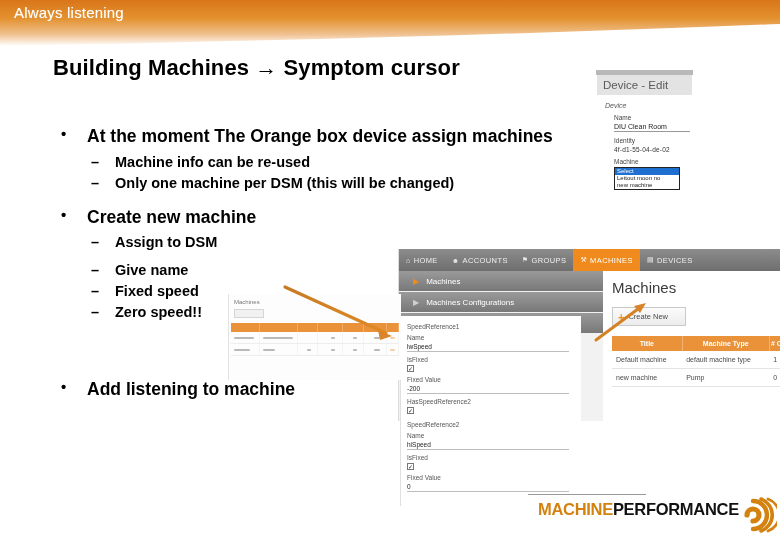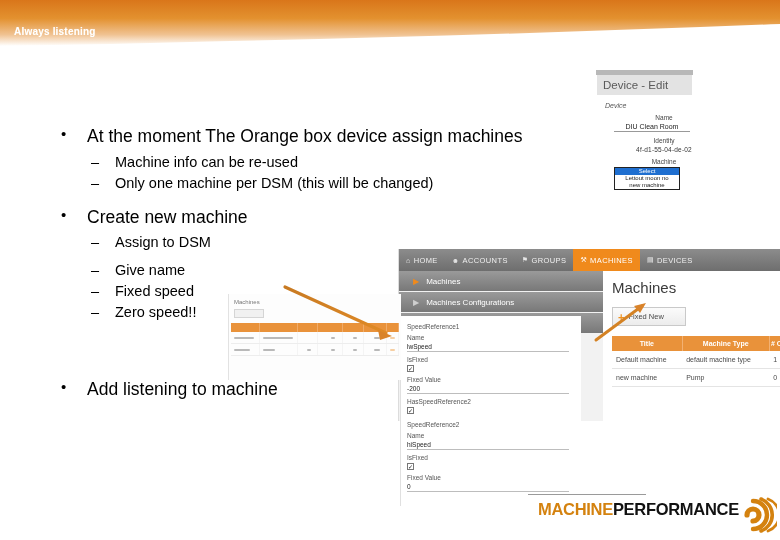--- a/index.html
+++ b/index.html
@@ -9,45 +9,44 @@
     font-family:"Liberation Sans", sans-serif;
     overflow:hidden;
     position:relative;
   }
   #slide{position:absolute;inset:0;width:780px;height:540px;overflow:hidden;background:#fff;}
 
   
   .banner{position:absolute;left:0;top:0;width:780px;height:46px;overflow:hidden;}
   .banner svg{display:block;}
   .banner-text{
-    position:absolute;left:14px;top:26px;
-    font-size:10px;color:#ffffff;letter-spacing:.2px;
+    position:absolute;left:14px;top:4px;
+    font-size:15px;color:#ffffff;letter-spacing:.2px;
     text-shadow:0 0 1px rgba(255,255,255,.4);
-    font-weight:bold;
   }
 
   
   .slide-title{
     position:absolute;left:53px;top:55px;
     font-size:22px;font-weight:bold;color:#000;
     letter-spacing:.1px;white-space:nowrap;
   }
 
   
-  .bullets{position:absolute;left:53px;top:126px;width:560px;}
+  .bullets{position:absolute;left:53px;top:126px;width:560px;font-weight:bold;}
   .b1{position:relative;font-size:17.5px;color:#000;padding-left:34px;margin-bottom:5px;line-height:1.25;}
   .b1::before{content:"\2022";position:absolute;left:8px;top:-1px;font-size:15px;}
   .b2{position:relative;font-size:14.5px;color:#000;padding-left:62px;margin-bottom:2px;line-height:1.3;}
   .b2::before{content:"\2013";position:absolute;left:38px;top:0;font-size:14.5px;}
   .sp-lg{height:12px;}
   .sp-md{height:7px;}
 
   
   .shot{position:absolute;background:#fff;}
-  .dev-edit{left:596px;top:70px;width:184px;height:138px;overflow:hidden;text-align:center;}
+  .dev-edit{left:596px;top:70px;width:184px;height:138px;overflow:hidden;}
   .dev-edit .tbar{position:absolute;left:0;top:0;width:97px;height:5px;background:#b8b8b8;}
   .dev-edit .ttl{
     position:absolute;left:1px;top:5px;width:95px;height:20px;
     background:#e3e3e3;color:#5a5a5a;font-size:11.5px;
     display:flex;align-items:center;padding-left:6px;box-sizing:border-box;
     font-family:"Liberation Sans",sans-serif;
   }
   .dev-edit .sec{position:absolute;left:9px;top:32px;font-size:7px;font-style:italic;color:#555;}
   .dev-edit .fwrap{position:absolute;left:18px;top:44px;width:100px;}
   .dev-edit .lbl{font-size:6.5px;color:#444;margin-bottom:2px;}
@@ -147,20 +146,21 @@
           <stop offset="40%" stop-color="#e3912f"></stop>
           <stop offset="75%" stop-color="#f0c291"></stop>
           <stop offset="100%" stop-color="#ffffff"></stop>
         </linearGradient>
       </defs>
       <path d="M0,0 H780 V24 C600,31 420,37 230,41 C150,43 70,45 0,46 Z" fill="url(#bg1)"></path>
     </svg>
     <div class="banner-text">Always listening</div>
   </div>
 
+  <div class="slide-title">Building Machines → Symptom cursor</div>
 
   <div class="bullets">
     <div class="b1">At the moment The Orange box device assign machines</div>
     <div class="b2">Machine info can be re-used</div>
     <div class="b2">Only one machine per DSM (this will be changed)</div>
     <div class="sp-lg"></div>
     <div class="b1">Create new machine</div>
     <div class="b2">Assign to DSM</div>
     <div class="sp-md"></div>
     <div class="b2">Give name</div>
@@ -227,21 +227,21 @@
       <div class="sitem">
         <span class="ar">▶</span>
         <span>Machines Types</span>
       </div>
     </div>
 
     <div class="main">
       <div class="h1">Machines</div>
       <div class="cnew">
         <span class="plus">+</span>
-        <span>Fixed New</span>
+        <span>Create New</span>
       </div>
       <table>
         <thead>
           <tr>
             <th>Title</th>
             <th>Machine Type</th>
             <th># C</th>
           </tr>
         </thead>
         <tbody>

